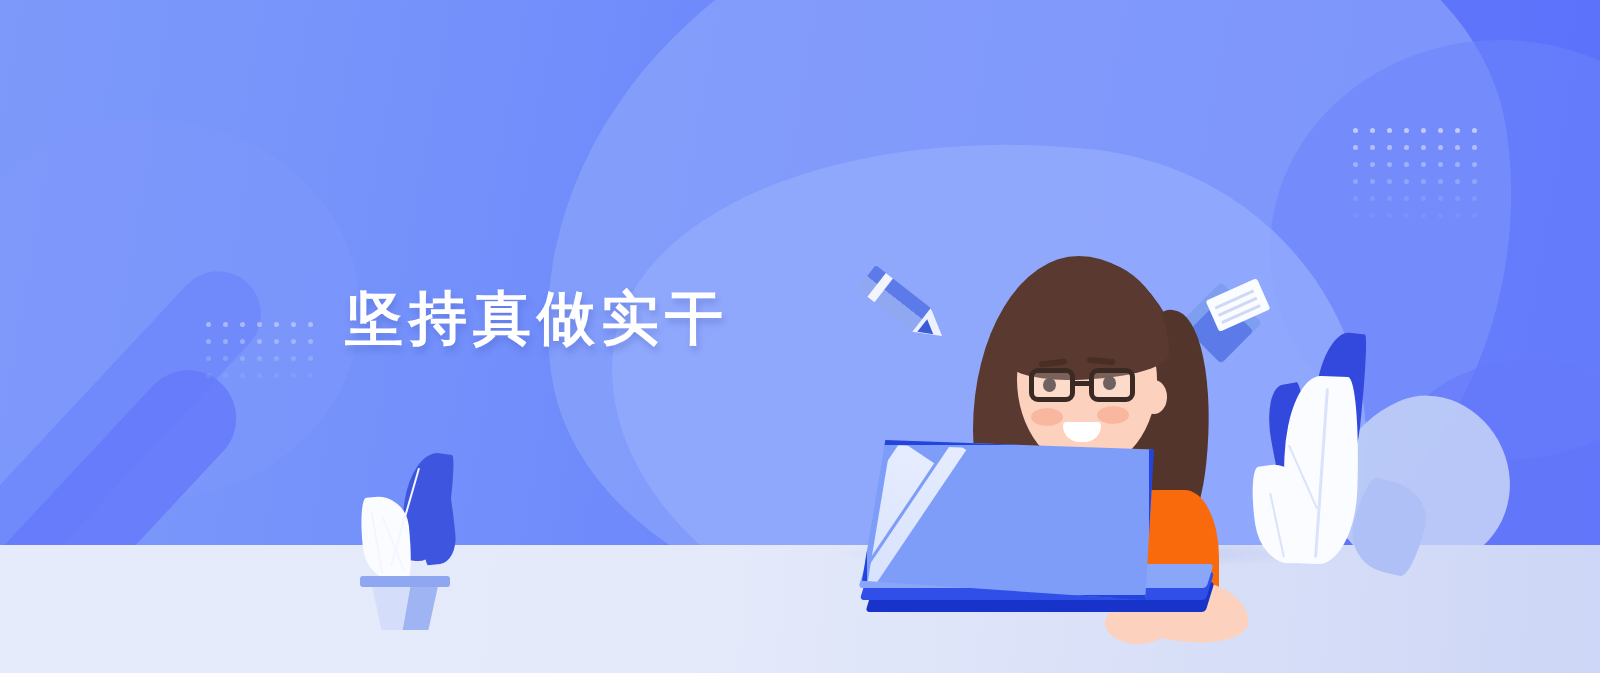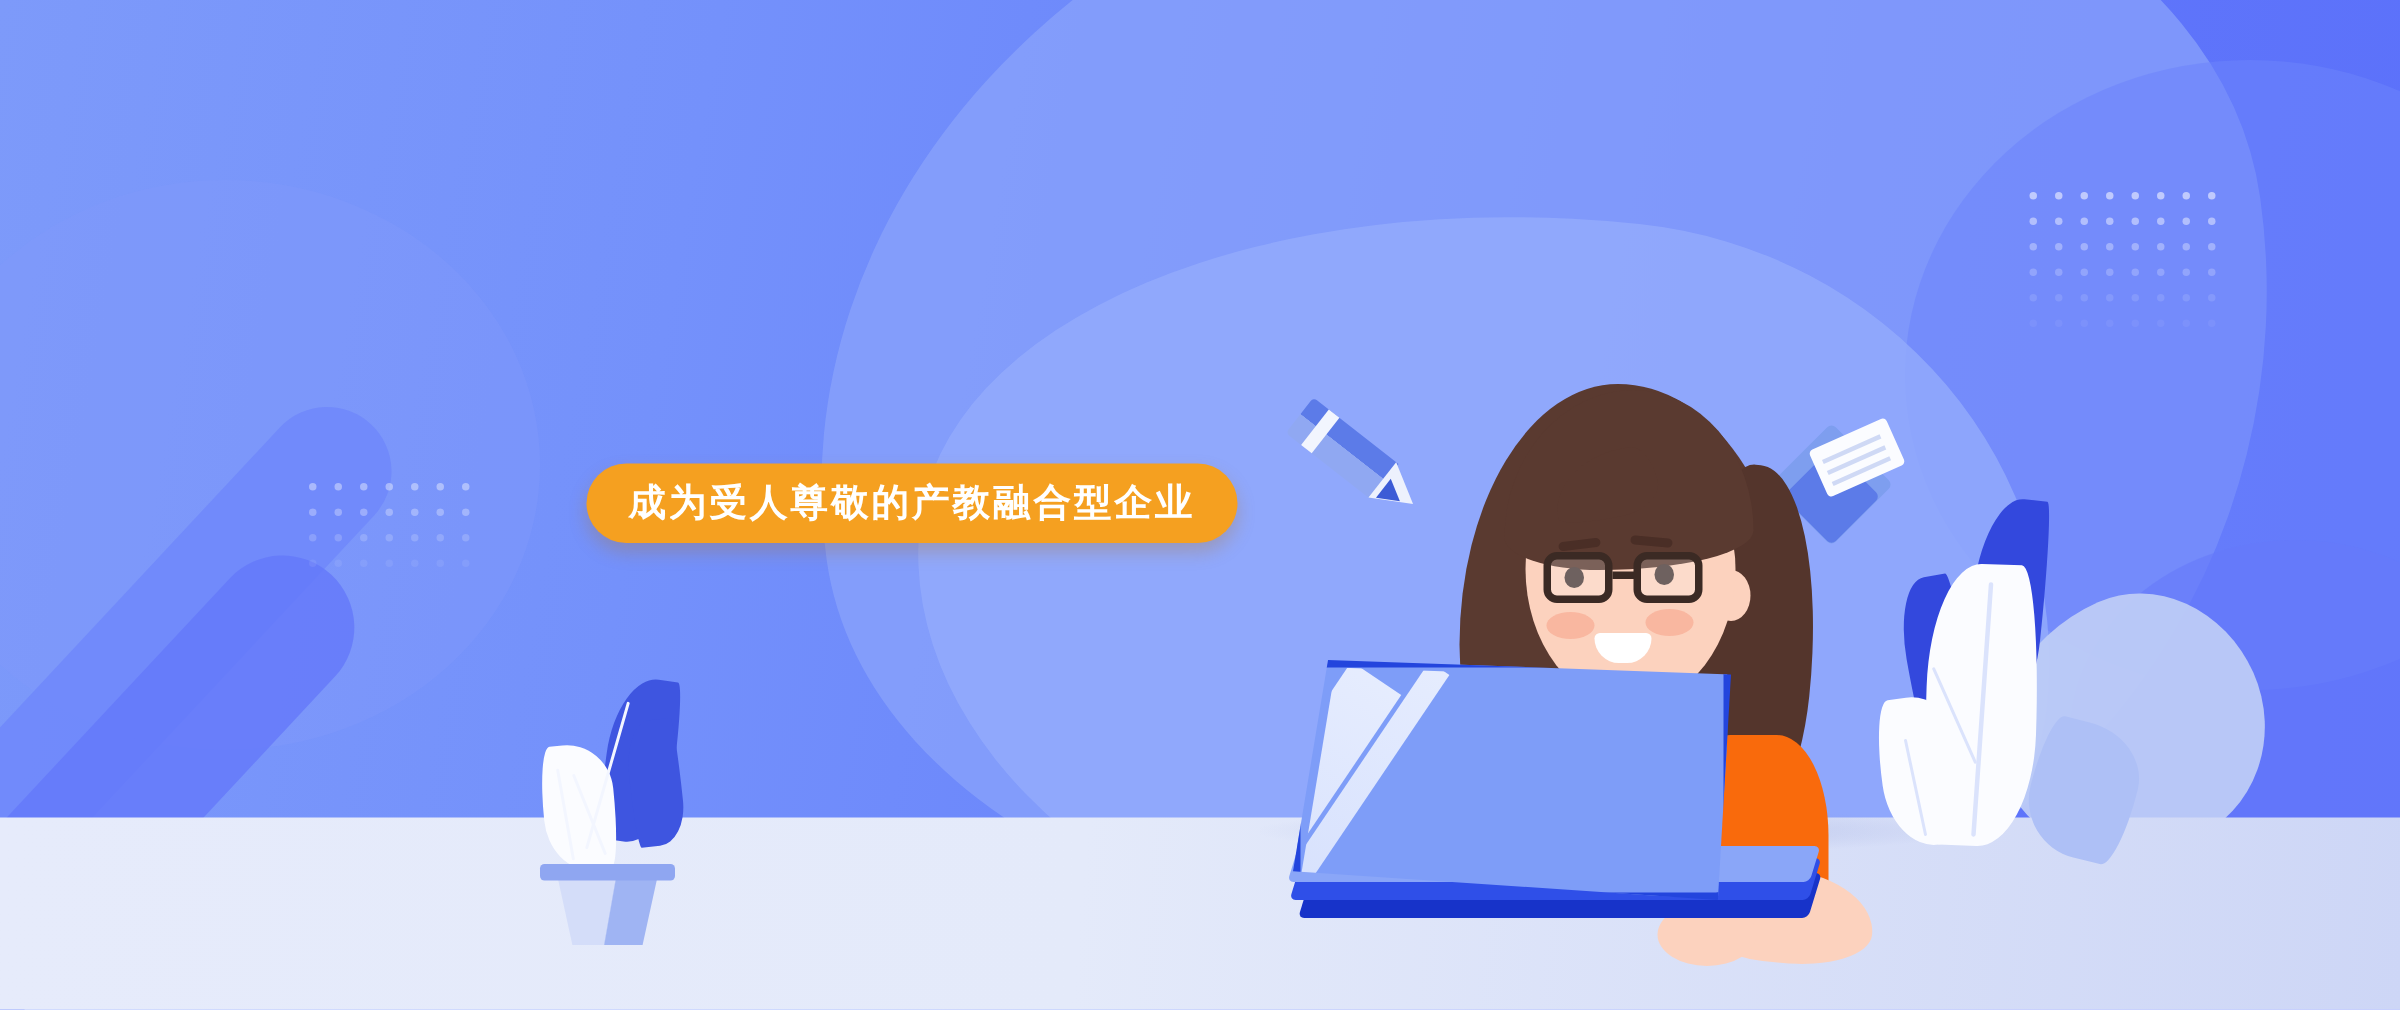--- a/index.html
+++ b/index.html
@@ -592,16 +592,16 @@
     <div class="base-light"></div>
     <div class="lid">
       <div class="lid-mask">
         <div class="shine shine-1"></div>
         <div class="shine shine-2"></div>
       </div>
     </div>
   </div>
 
   <div class="copy">
-    <div class="pill">成为受人尊敬的产教融合型企业</div>
+    <div class="headline">坚持真做实干</div>
   </div>
 
 </div>
 
 </body></html>

